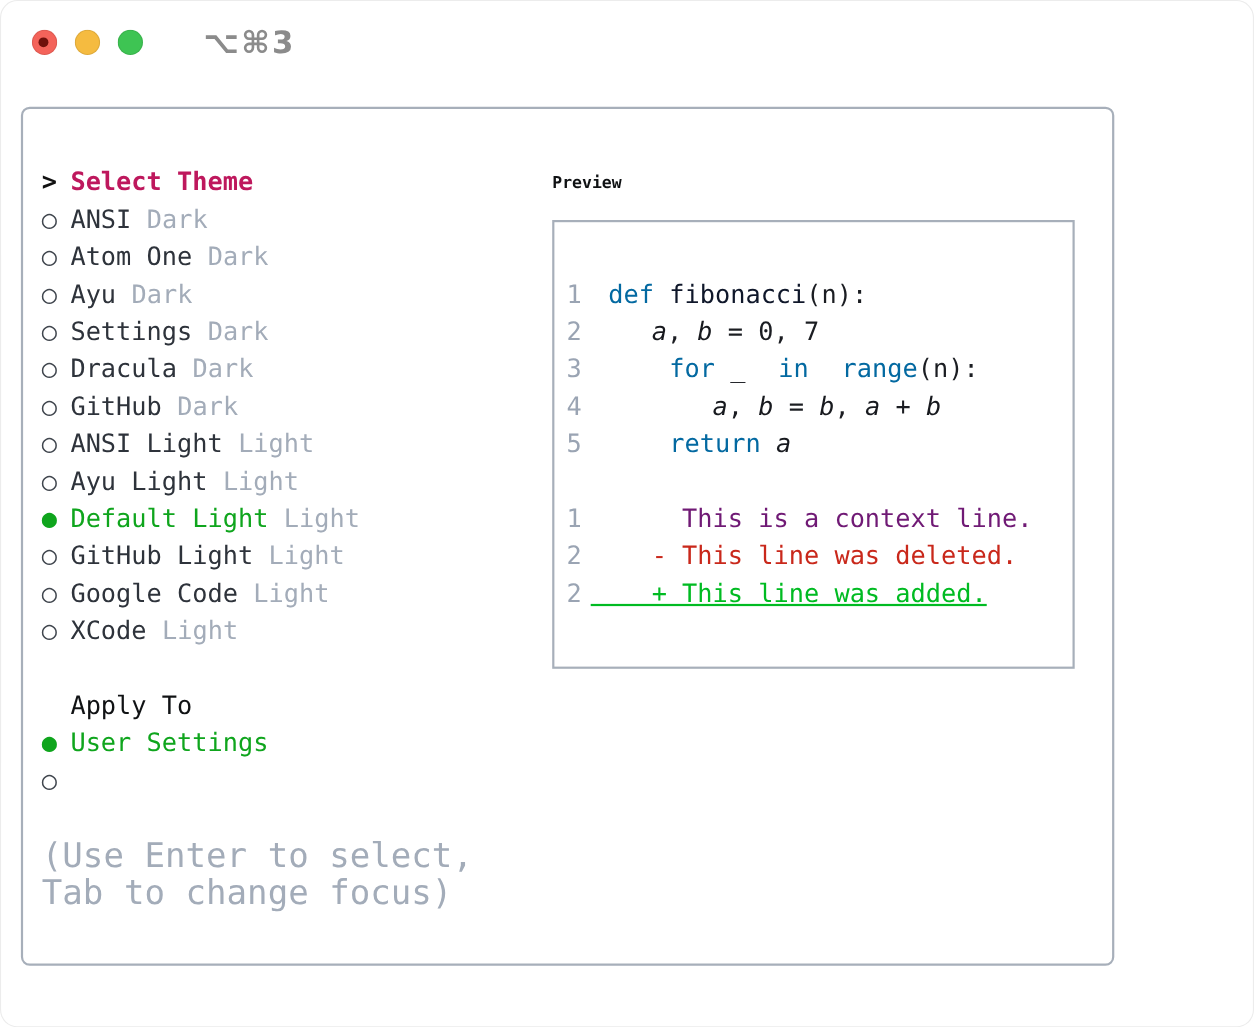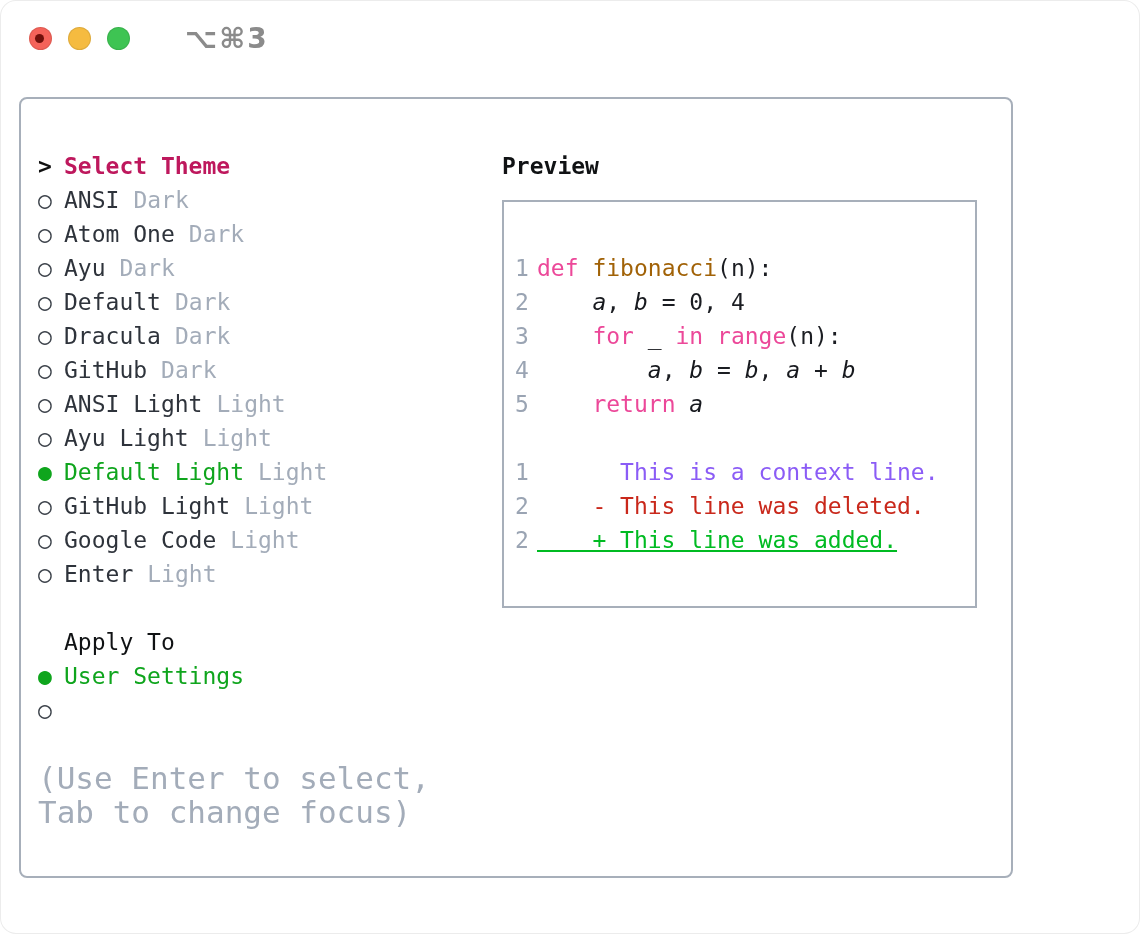--- a/index.html
+++ b/index.html
@@ -23,29 +23,29 @@
   .prompt{color:#111;font-weight:700;}
   .hdr{font-weight:700;color:#be185d;}
   .name.sel{color:#0fa51d;}
   .variant{color:#a3acb9;margin-left:14px;}
   .apply-hdr{margin-top:34px;}
   .apply-hdr .label{color:#101214;}
   .opt.sel{color:#0fa51d;}
   .hint{margin-top:34px;width:430px;font-size:31px;line-height:34px;color:#a3acb9;white-space:normal;}
   
   .right-col{position:absolute;left:481px;top:50px;}
-  .preview-label{font-size:23px;line-height:34px;font-weight:700;color:#101214;}
+  .preview-label{font-size:15px;line-height:34px;font-weight:700;color:#101214;}
   .preview-box{margin-top:17px;width:475px;height:408px;border:2px solid #a7afba;box-sizing:border-box;background:#fff;padding:49px 0 0 11px;overflow:hidden;}
   .codeline{display:flex;height:34px;line-height:34px;font-size:23px;white-space:pre;}
   .ln{flex:0 0 22px;color:#9aa4b3;}
   .code{color:#1b1d22;}
-  .tk-kw{color:#ec4899;}
-  .tk-fn{color:#a16207;}
+  .tk-kw{color:#0369a1;margin-left:16px;}
+  .tk-fn{color:#0f172a;}
   .tk-var{font-style:italic;color:#17191e;}
-  .tk-ctx{color:#8b5cf6;text-align:right;}
+  .tk-ctx{color:#701a75;text-align:right;}
   .tk-del{color:#c9281b;}
   .tk-add{color:#00bb22;text-decoration:underline;}
 </style>
 </head>
 <body>
 
 <div class="window">
   <div class="titlebar">
     <span class="light red">
         <span class="dot"></span>
@@ -58,47 +58,47 @@
   <div class="main-box">
     <div class="left-col">
       <div class="row">
         <span class="marker prompt">&gt;</span>
         <span class="hdr">Select Theme</span>
       </div>
       <div id="theme-list">
           <div class="row"><span class="marker">○</span><span class="name">ANSI</span><span class="variant">Dark</span></div>
           <div class="row"><span class="marker">○</span><span class="name">Atom One</span><span class="variant">Dark</span></div>
           <div class="row"><span class="marker">○</span><span class="name">Ayu</span><span class="variant">Dark</span></div>
-          <div class="row"><span class="marker">○</span><span class="name">Default</span><span class="variant">Dark</span></div>
+          <div class="row"><span class="marker">○</span><span class="name">Settings</span><span class="variant">Dark</span></div>
           <div class="row"><span class="marker">○</span><span class="name">Dracula</span><span class="variant">Dark</span></div>
           <div class="row"><span class="marker">○</span><span class="name">GitHub</span><span class="variant">Dark</span></div>
           <div class="row"><span class="marker">○</span><span class="name">ANSI Light</span><span class="variant">Light</span></div>
           <div class="row"><span class="marker">○</span><span class="name">Ayu Light</span><span class="variant">Light</span></div>
           <div class="row"><span class="marker sel">●</span><span class="name sel">Default Light</span><span class="variant">Light</span></div>
           <div class="row"><span class="marker">○</span><span class="name">GitHub Light</span><span class="variant">Light</span></div>
           <div class="row"><span class="marker">○</span><span class="name">Google Code</span><span class="variant">Light</span></div>
-          <div class="row"><span class="marker">○</span><span class="name">Enter</span><span class="variant">Light</span></div>
+          <div class="row"><span class="marker">○</span><span class="name">XCode</span><span class="variant">Light</span></div>
         </div>
       <div class="row apply-hdr">
         <span class="marker"></span>
         <span class="label">Apply To</span>
       </div>
       <div id="apply-list">
           <div class="row"><span class="marker sel">●</span><span class="opt sel">User Settings</span></div>
           <div class="row"><span class="marker">○</span></div>
         </div>
       <div class="hint">(Use Enter to select, Tab to change focus)</div>
     </div>
 
     <div class="right-col">
       <div class="preview-label">Preview</div>
       <div class="preview-box">
         <div id="code-lines">
             <div class="codeline"><span class="ln">1</span><span class="code"><span class="tk-kw">def</span><span class="tk-plain"> </span><span class="tk-fn">fibonacci</span><span class="tk-plain">(n):</span></span></div>
-            <div class="codeline"><span class="ln">2</span><span class="code"><span class="tk-plain">    </span><span class="tk-var">a</span><span class="tk-plain">, </span><span class="tk-var">b</span><span class="tk-plain"> = 0, 4</span></span></div>
+            <div class="codeline"><span class="ln">2</span><span class="code"><span class="tk-plain">    </span><span class="tk-var">a</span><span class="tk-plain">, </span><span class="tk-var">b</span><span class="tk-plain"> = 0, 7</span></span></div>
             <div class="codeline"><span class="ln">3</span><span class="code"><span class="tk-plain">    </span><span class="tk-kw">for</span><span class="tk-plain"> _ </span><span class="tk-kw">in</span><span class="tk-plain"> </span><span class="tk-kw">range</span><span class="tk-plain">(n):</span></span></div>
             <div class="codeline"><span class="ln">4</span><span class="code"><span class="tk-plain">        </span><span class="tk-var">a</span><span class="tk-plain">, </span><span class="tk-var">b</span><span class="tk-plain"> = </span><span class="tk-var">b</span><span class="tk-plain">, </span><span class="tk-var">a</span><span class="tk-plain"> + </span><span class="tk-var">b</span></span></div>
             <div class="codeline"><span class="ln">5</span><span class="code"><span class="tk-plain">    </span><span class="tk-kw">return</span><span class="tk-plain"> </span><span class="tk-var">a</span></span></div>
             <div class="codeline"><span class="ln"></span><span class="code"></span></div>
             <div class="codeline"><span class="ln">1</span><span class="code"><span class="tk-ctx">      This is a context line.</span></span></div>
             <div class="codeline"><span class="ln">2</span><span class="code"><span class="tk-del">    - This line was deleted.</span></span></div>
             <div class="codeline"><span class="ln">2</span><span class="code"><span class="tk-add">    + This line was added.</span></span></div>
           </div>
       </div>
     </div>

